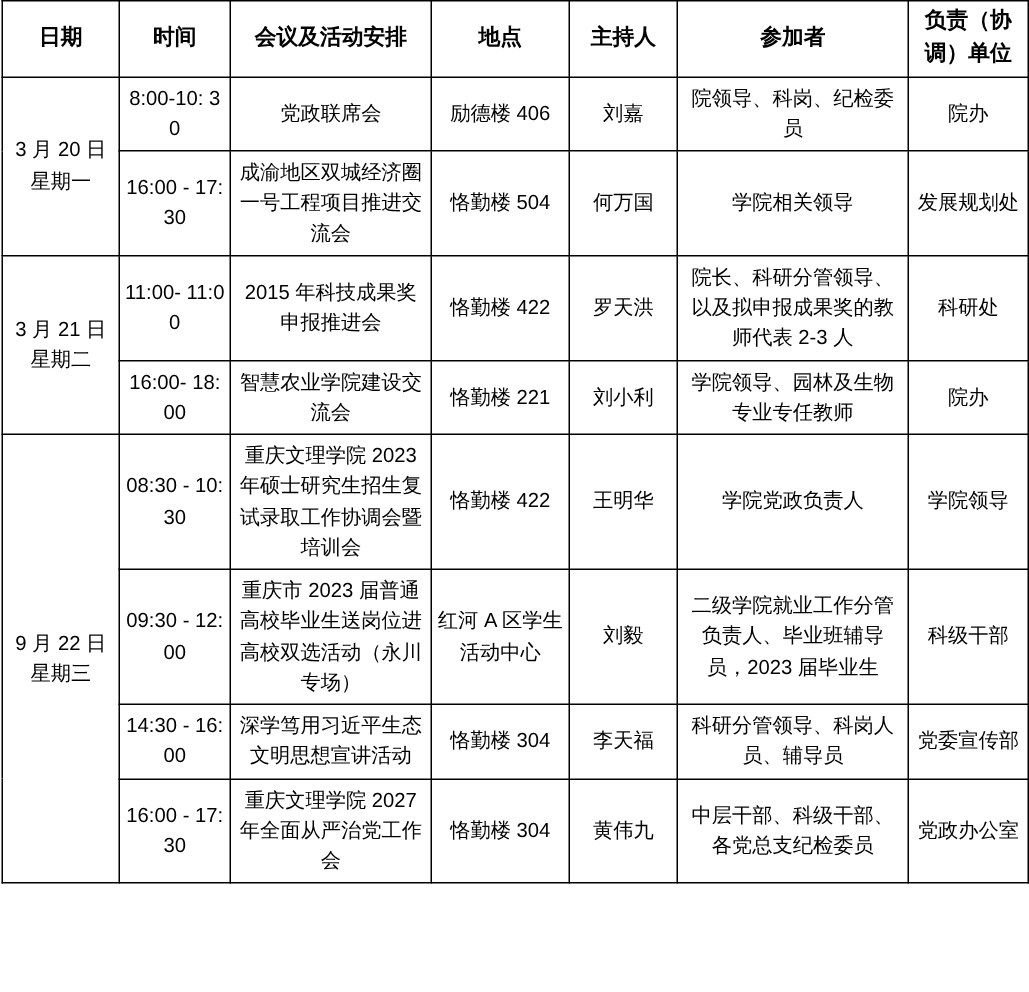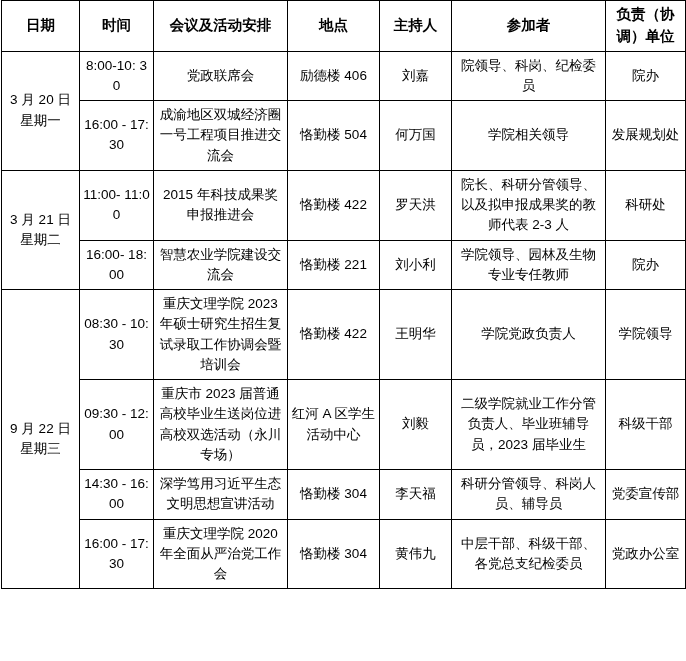--- a/index.html
+++ b/index.html
@@ -132,20 +132,20 @@
       <tr>
         <td class="time-cell">14:30 - 16:00</td>
         <td class="topic-cell">深学笃用习近平生态文明思想宣讲活动</td>
         <td>恪勤楼 304</td>
         <td>李天福</td>
         <td>科研分管领导、科岗人员、辅导员</td>
         <td>党委宣传部</td>
       </tr>
       <tr>
         <td class="time-cell">16:00 - 17:30</td>
-        <td class="topic-cell">重庆文理学院 2020 年全面从严治党工作会</td>
+        <td class="topic-cell">重庆文理学院 2027 年全面从严治党工作会</td>
         <td>恪勤楼 304</td>
         <td>黄伟九</td>
         <td>中层干部、科级干部、各党总支纪检委员</td>
         <td>党政办公室</td>
       </tr>
     </tbody>
 </table>
 
 </body></html>

